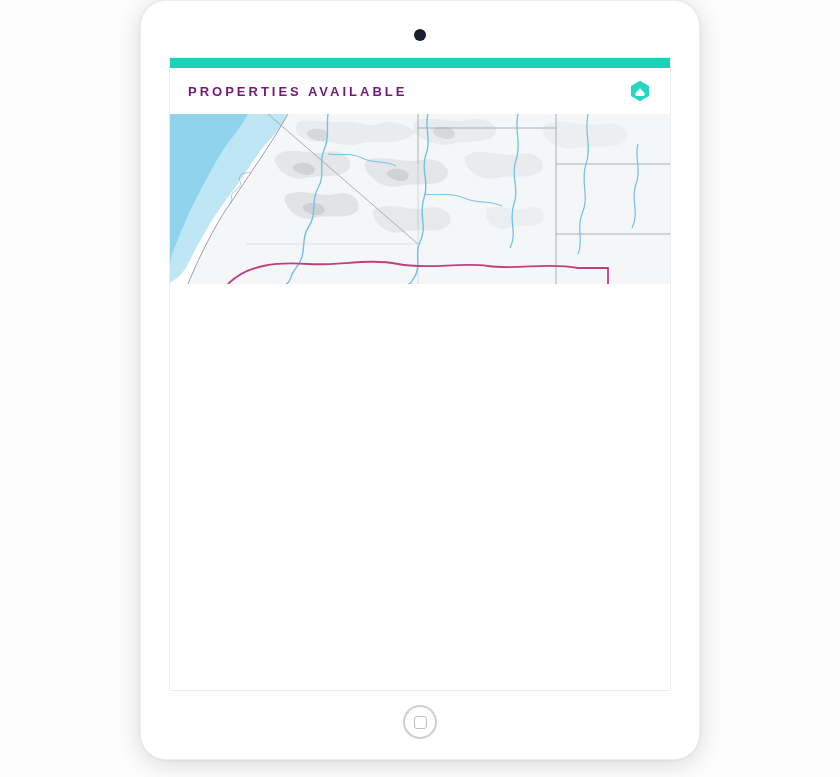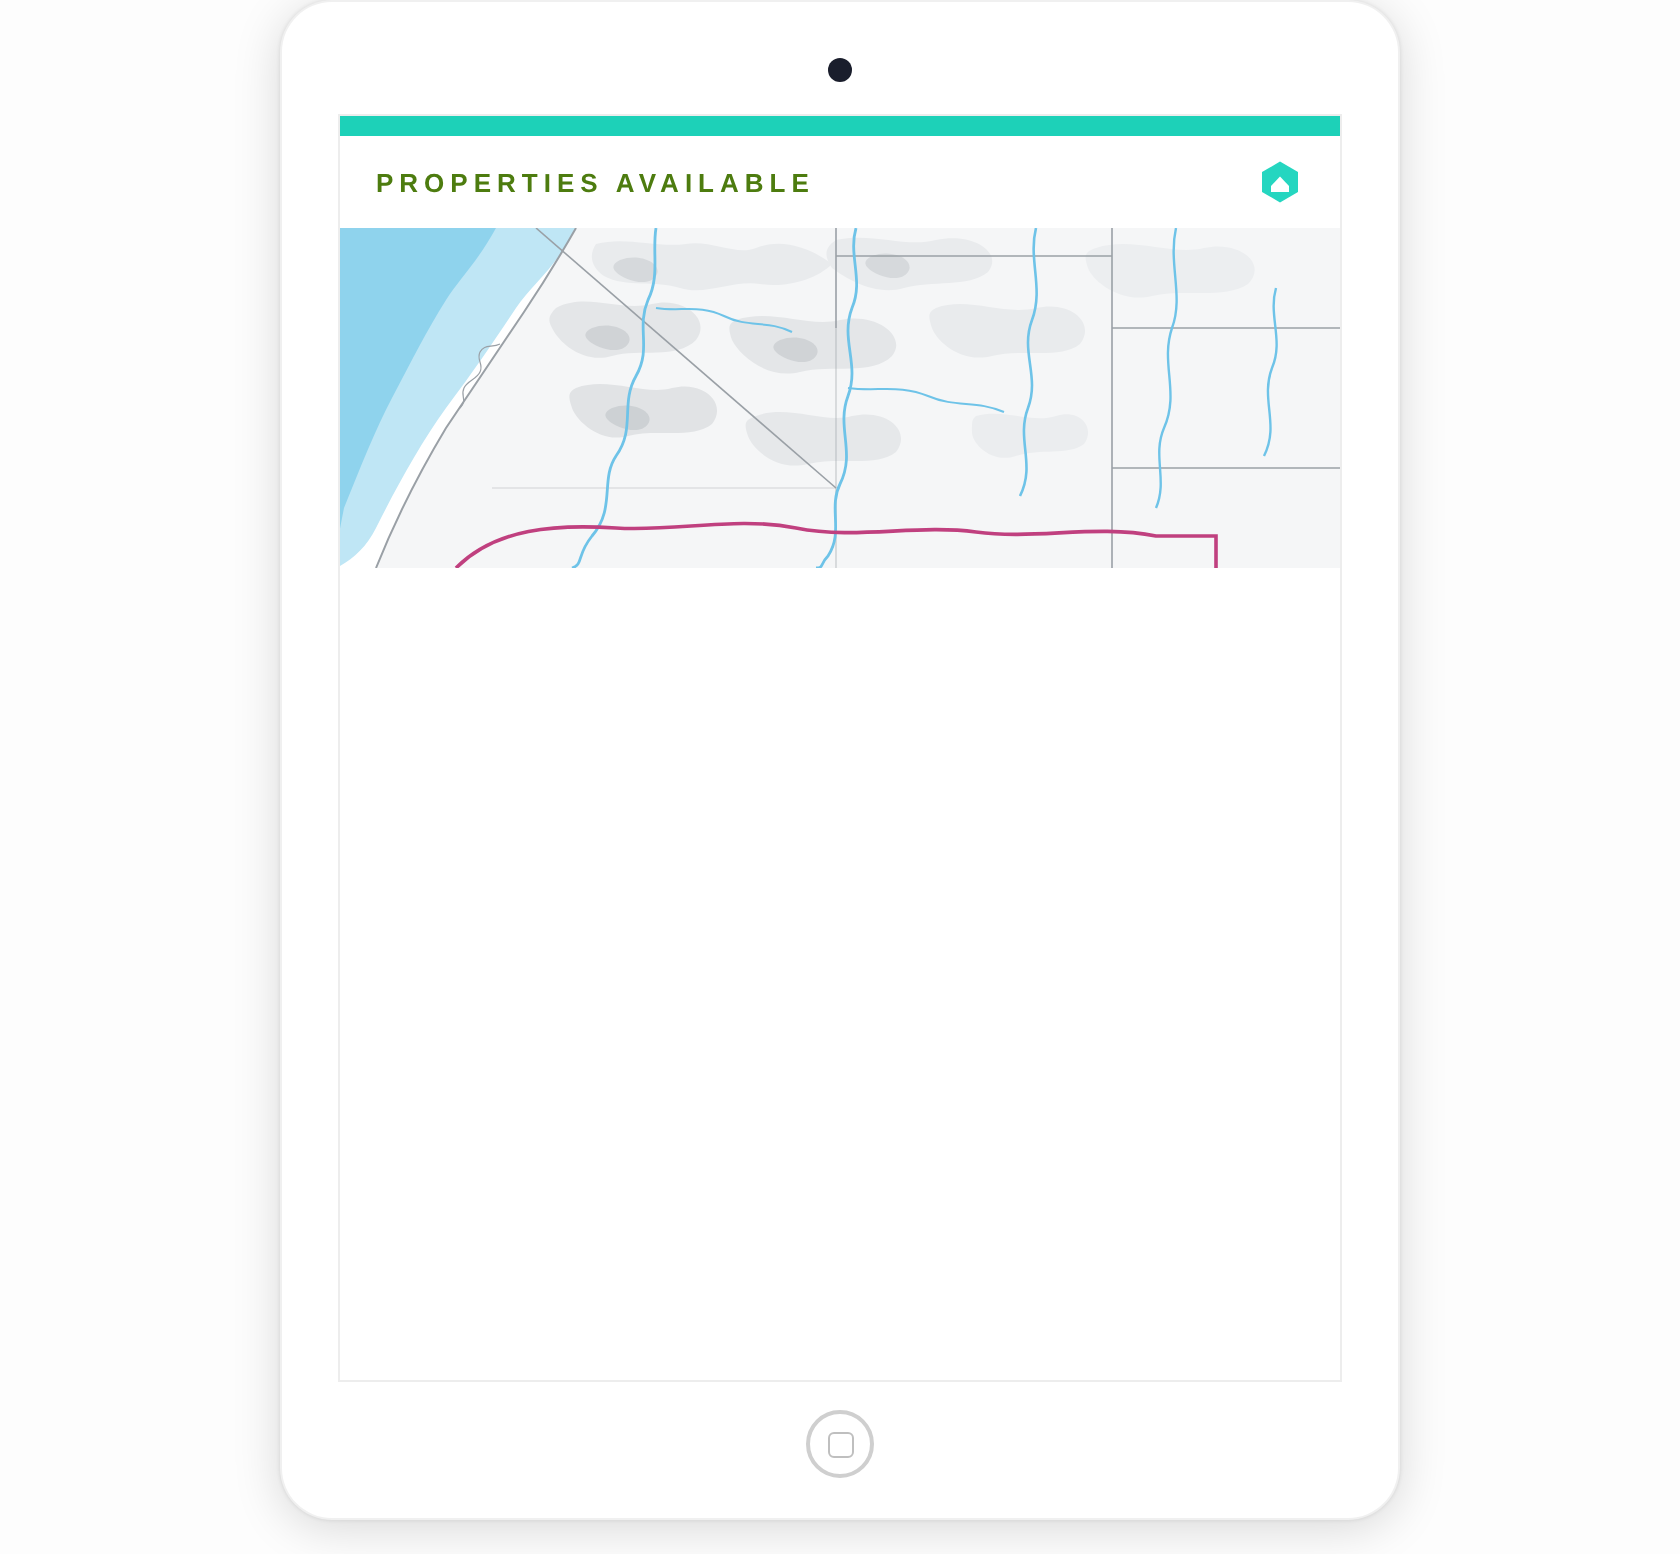--- a/index.html
+++ b/index.html
@@ -72,21 +72,21 @@
       display: flex;
       align-items: center;
       justify-content: space-between;
       padding: 0 18px;
       background: #ffffff;
     }
     .title {
       font-size: 13px;
       font-weight: 700;
       letter-spacing: 3px;
-      color: #4d7c0f;
+      color: #701a75;
       text-transform: uppercase;
     }
     .logo-icon {
       width: 24px;
       height: 24px;
     }
     .logo-icon svg {
       width: 100%;
       height: 100%;
       display: block;

